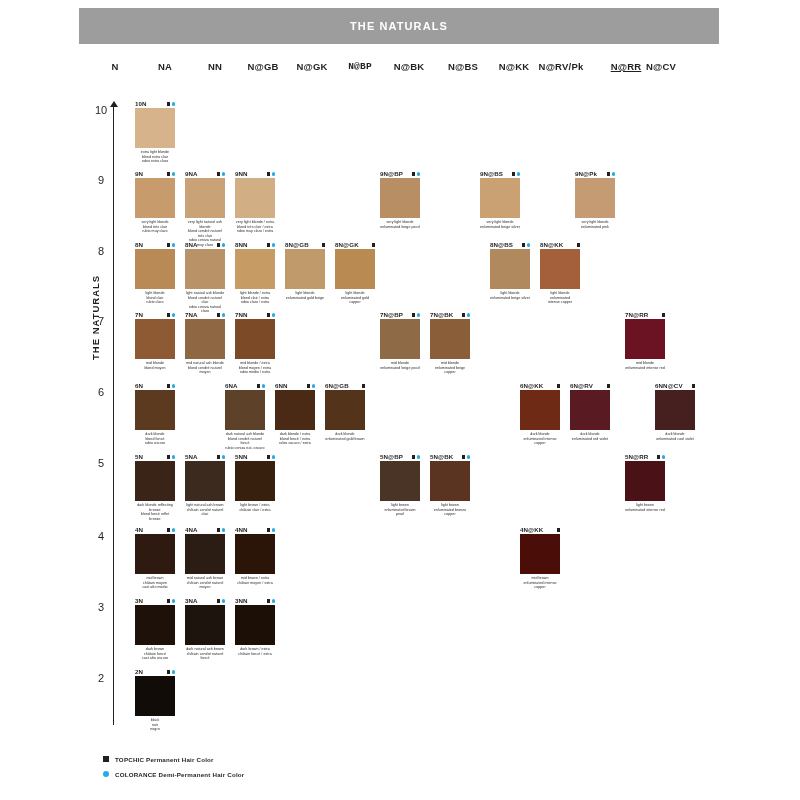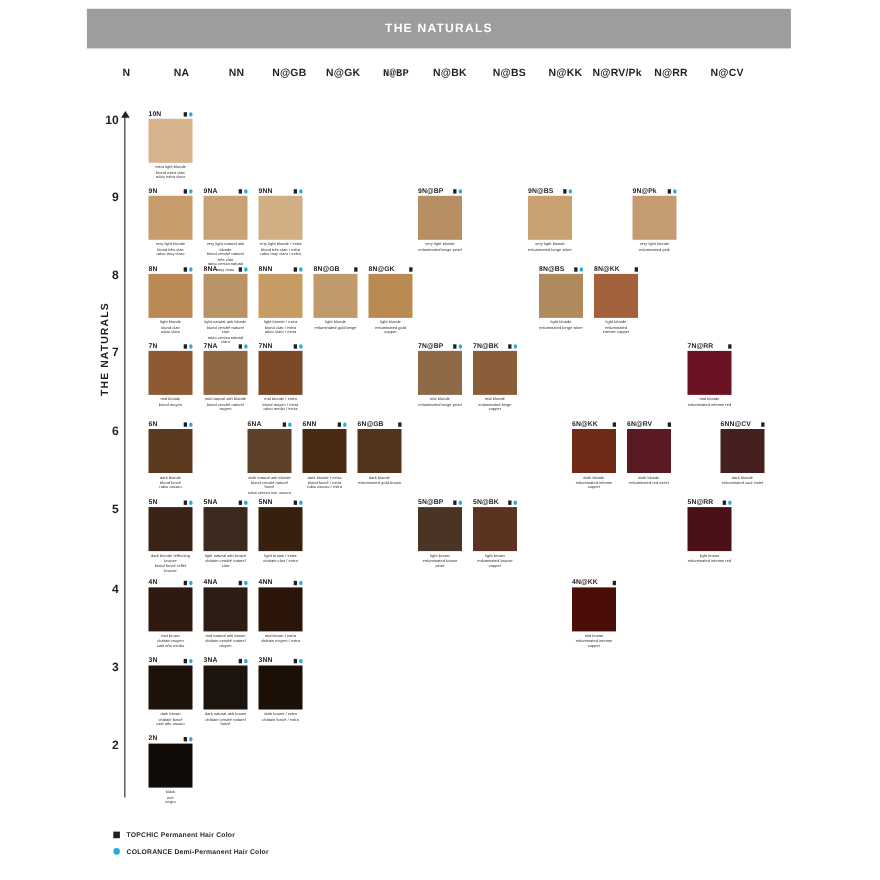--- a/index.html
+++ b/index.html
@@ -28,21 +28,21 @@
   .col-header {
     position:absolute; top:61px;
     font-size:9.5px; font-weight:bold; letter-spacing:0.2px;
     text-align:center; color:#231f20;
     width:60px;
   }
 
   
   .row-number {
     position:absolute; left:94px;
-    font-size:11px; font-weight:bold; text-align:right; width:14px;
+    font-size:11px; font-weight:normal; text-align:center; width:14px;
     color:#231f20;
   }
 
   
   .axis-line {
     position:absolute; left:113px; top:105px; width:1px; height:620px;
     background:#231f20;
   }
   .axis-arrow {
     position:absolute; left:109.5px; top:101px;
@@ -109,21 +109,21 @@
       <div class="col-header" style="left: 85px;">N</div>
       <div class="col-header" style="left: 135px;">NA</div>
       <div class="col-header" style="left: 185px;">NN</div>
       <div class="col-header" style="left: 233px;">N@GB</div>
       <div class="col-header" style="left: 282px;">N@GK</div>
       <div class="col-header" style="left: 330px; font-family: Liberation Mono, monospace;">N@BP</div>
       <div class="col-header" style="left: 379px;">N@BK</div>
       <div class="col-header" style="left: 433px;">N@BS</div>
       <div class="col-header" style="left: 484px;">N@KK</div>
       <div class="col-header" style="left: 531px;">N@RV/Pk</div>
-      <div class="col-header" style="left: 580px;">N@RR</div>
+      <div class="col-header" style="left: 596px; text-decoration: underline;">N@RR</div>
       <div class="col-header" style="left: 631px;">N@CV</div>
     </div>
   <div id="rows">
       <div class="row-number" style="top: 104px;">10</div>
       <div class="row-number" style="top: 174px;">9</div>
       <div class="row-number" style="top: 245px;">8</div>
       <div class="row-number" style="top: 315px;">7</div>
       <div class="row-number" style="top: 386px;">6</div>
       <div class="row-number" style="top: 457px;">5</div>
       <div class="row-number" style="top: 530px;">4</div>

